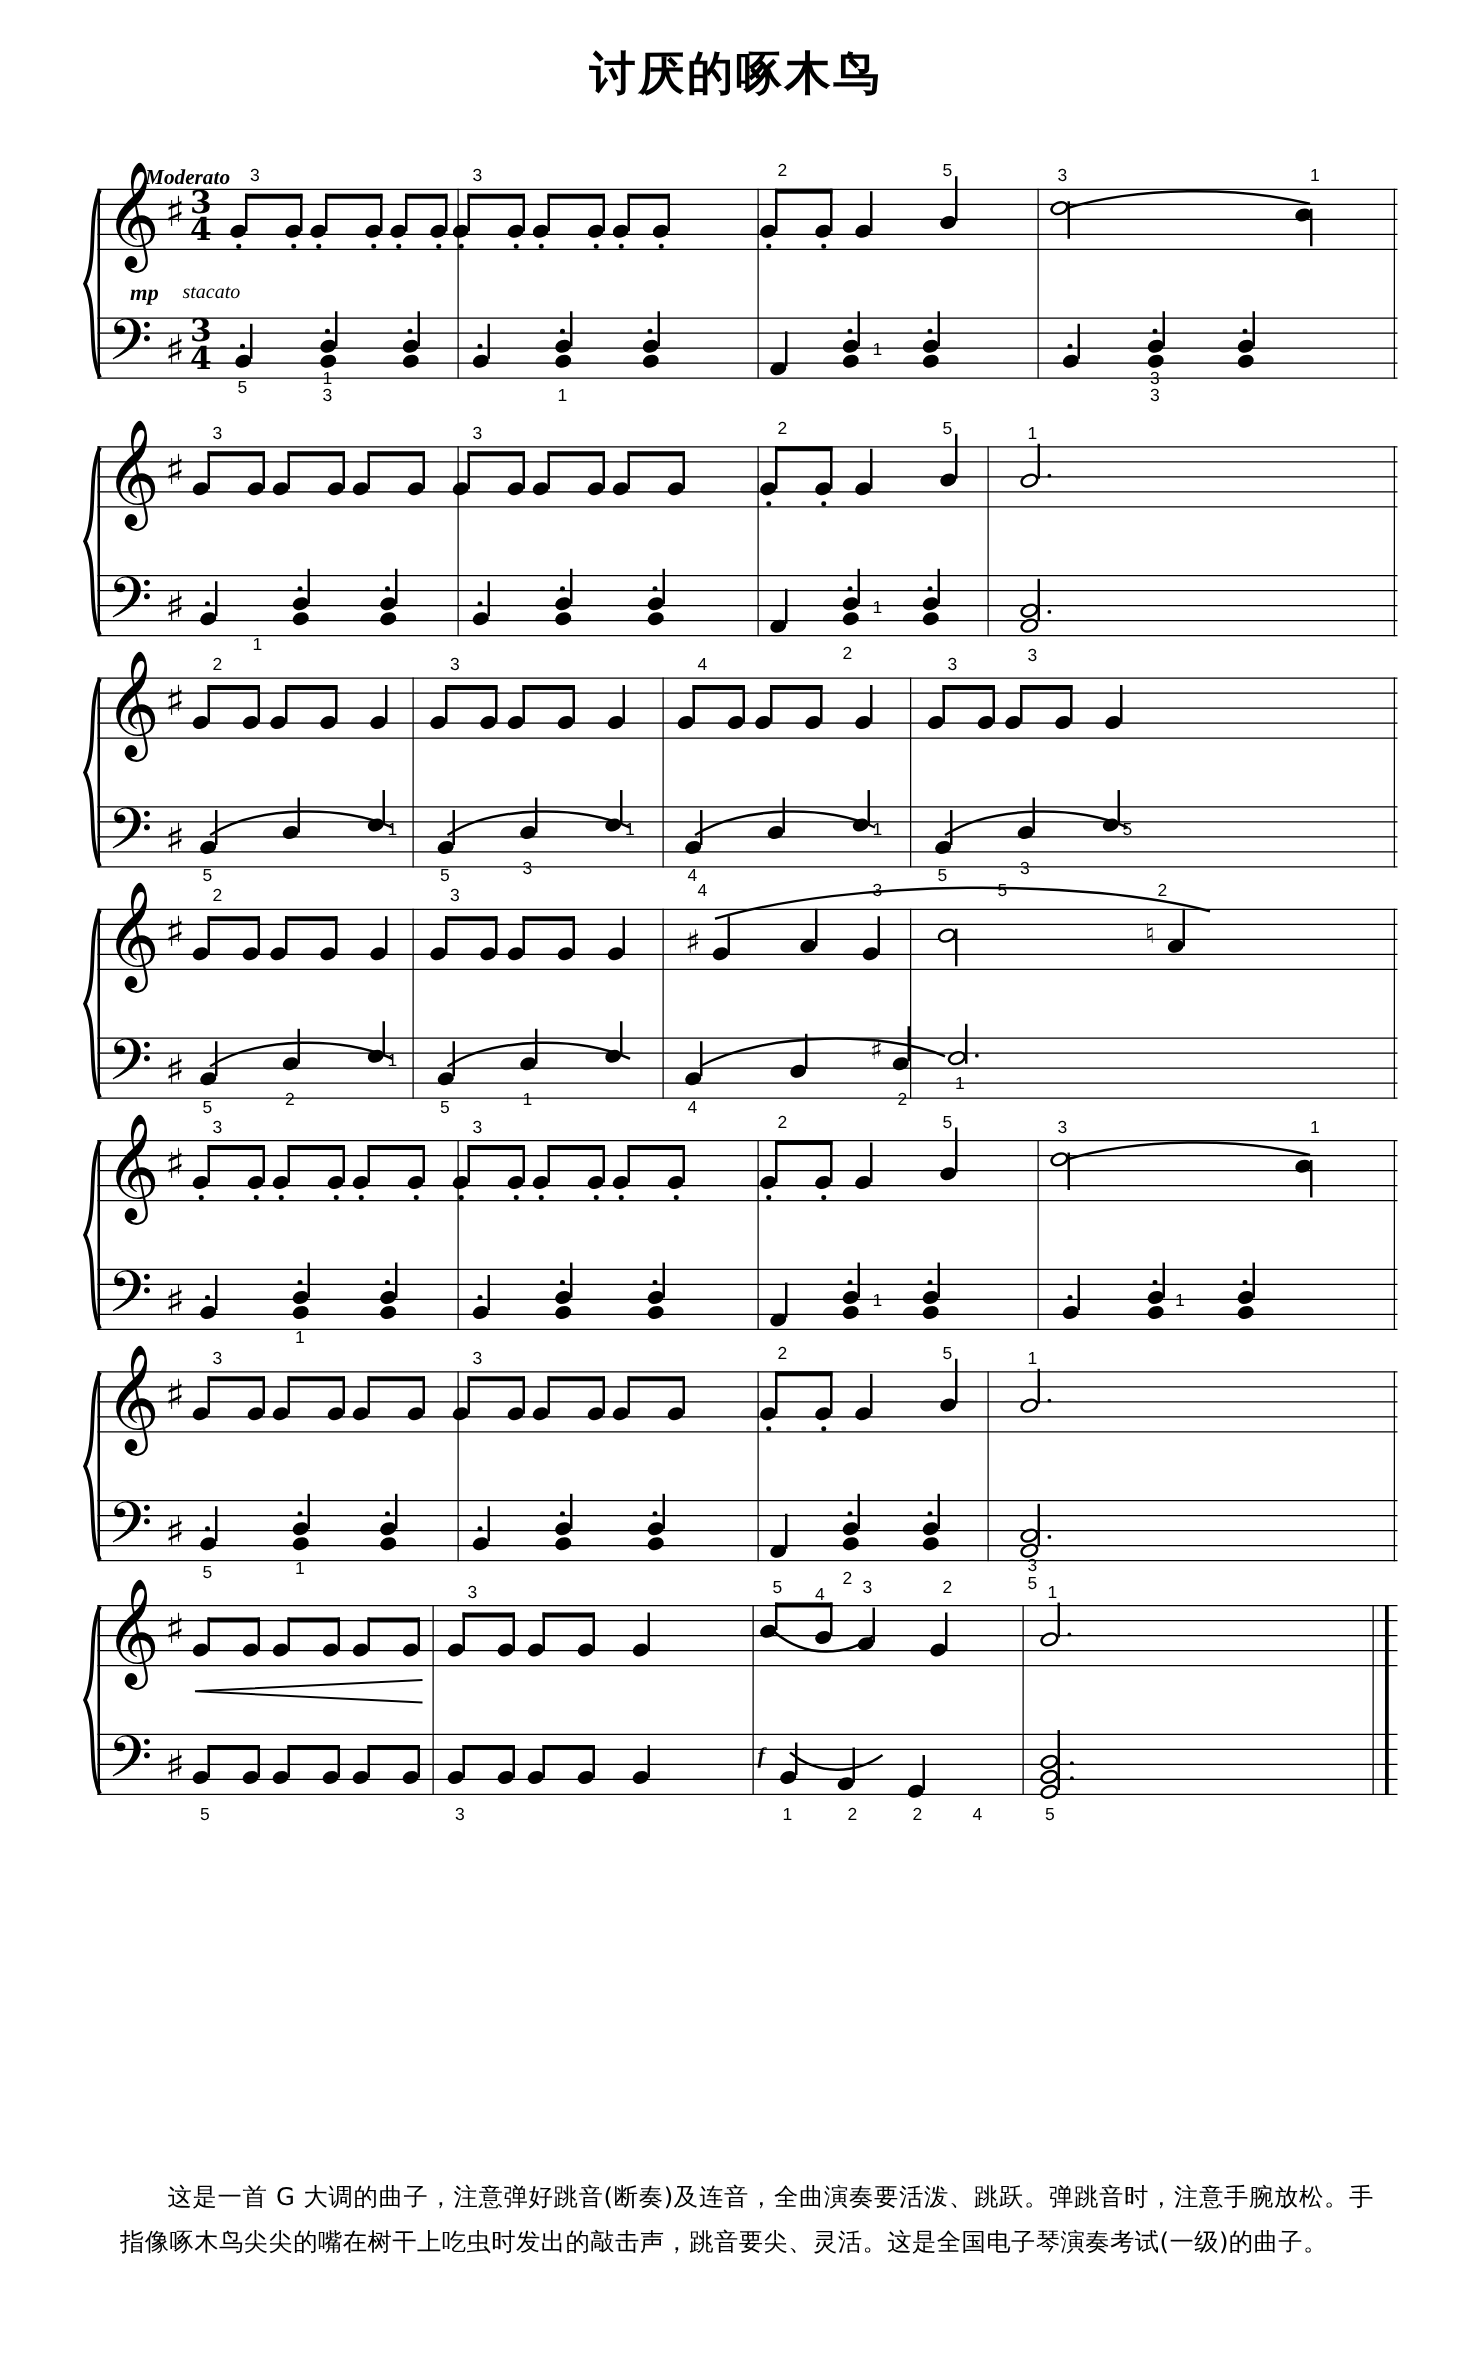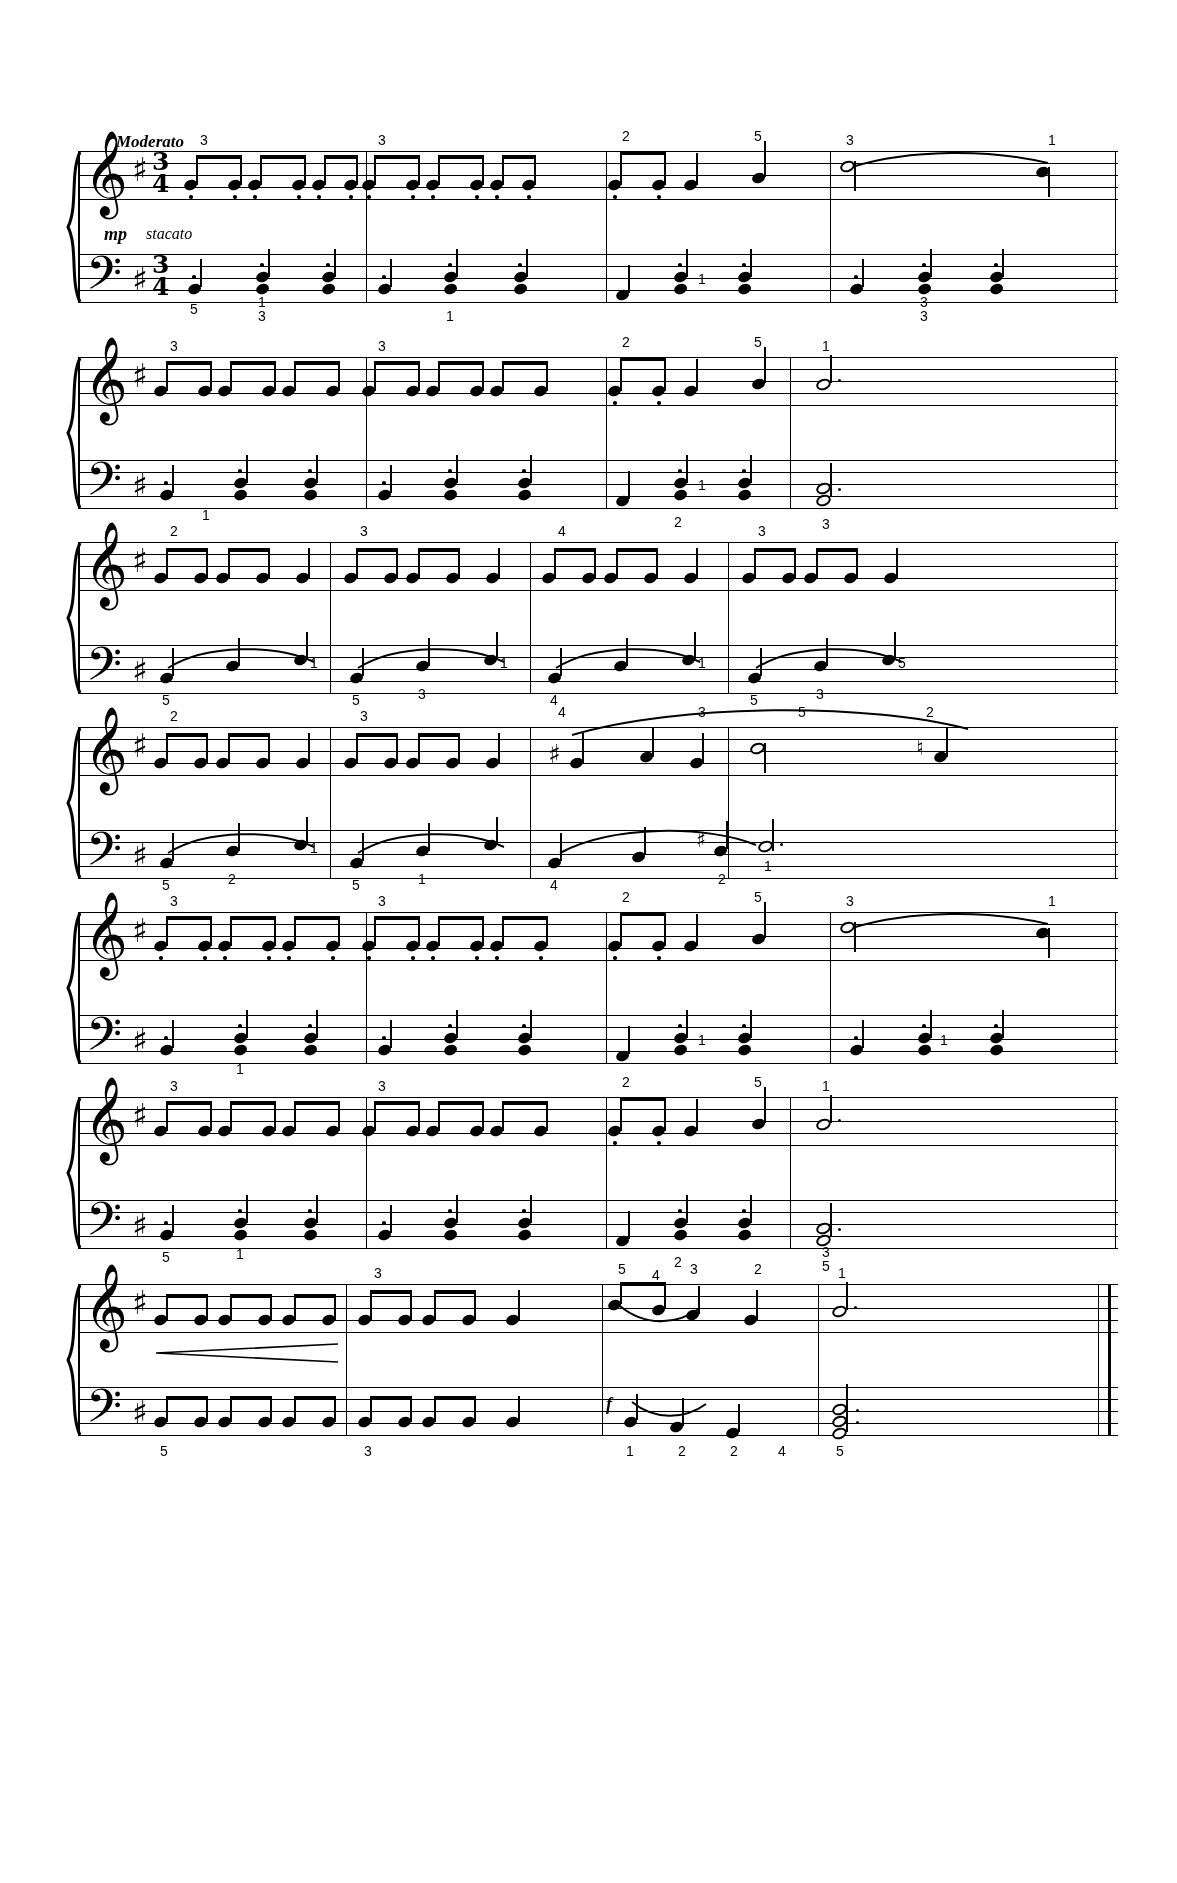--- a/index.html
+++ b/index.html
@@ -183,20 +183,21 @@
     text-align: justify;
     text-indent: 38px;
     letter-spacing: 0.3px;
   }
 </style>
 </head>
 <body>
 
 <div class="page">
 
+  <div class="title">讨厌的啄木鸟</div>
 
   <div class="system" style="top:139px; height:160px;">
     <div class="tempo" style="left:38px; top:-7px;">Moderato</div>
     <div class="dynamic" style="left:26px; top:85px;">mp</div>
     <div class="articulation-word" style="left:68px; top:86px;">stacato</div>
 
     <div class="brace" style="top:12px;">
       <svg width="20" height="152" viewBox="0 0 20 152">
         <path d="M16 1 C6 22, 14 56, 4 76 C14 96, 6 130, 16 151" stroke="#000" stroke-width="3" fill="none"></path>
       </svg>
@@ -1188,14 +1189,15 @@
 
     <div class="notehead open" style="left:754px; top:132px; width:15px; height:11px;"></div>
     <div class="notehead open" style="left:754px; top:144px; width:15px; height:11px;"></div>
     <div class="notehead open" style="left:754px; top:156px; width:15px; height:11px;"></div>
     <div class="stem" style="left:768px; top:112px; height:48px;"></div>
     <div class="dot" style="left:778px; top:137px;"></div>
     <div class="dot" style="left:778px; top:149px;"></div>
     <div class="finger" style="left:758px; top:172px;">5</div>
   </div>
 
+  <div class="note-footnote">这是一首 G 大调的曲子，注意弹好跳音(断奏)及连音，全曲演奏要活泼、跳跃。弹跳音时，注意手腕放松。手指像啄木鸟尖尖的嘴在树干上吃虫时发出的敲击声，跳音要尖、灵活。这是全国电子琴演奏考试(一级)的曲子。</div>
 
 </div>
 
 </body></html>

